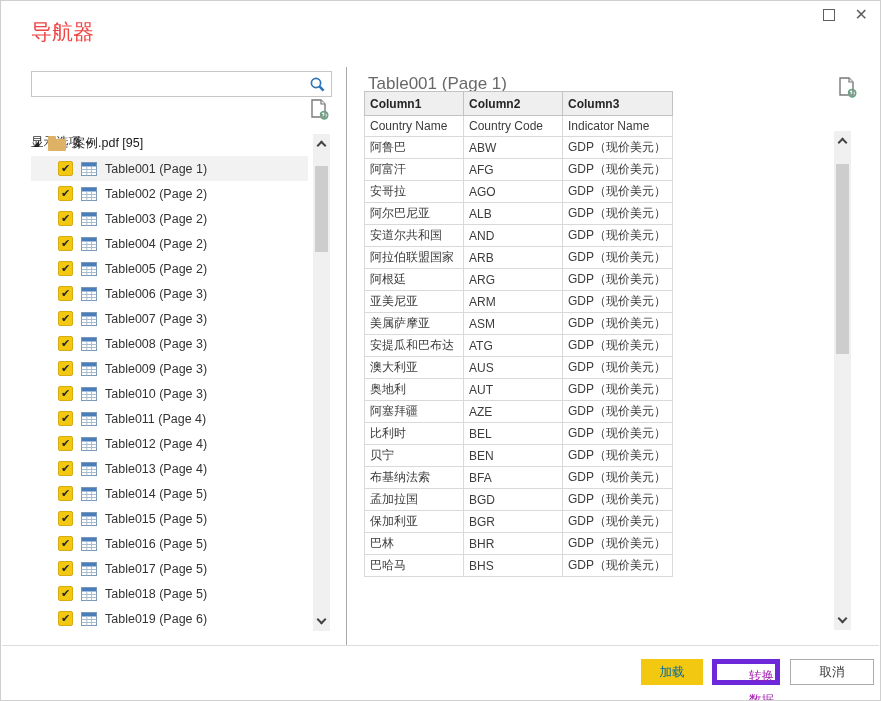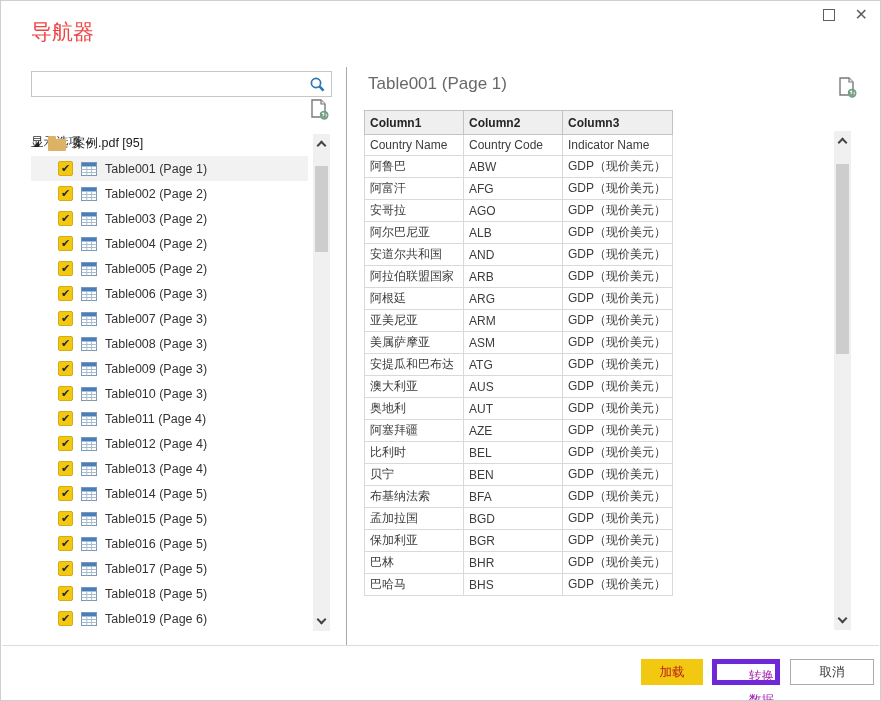--- a/index.html
+++ b/index.html
@@ -52,32 +52,32 @@
   #tree-scroll { left:312px; top:133px; height:497px; }
   #tree-scroll .thumb { top:32px; height:86px; }
   #preview-scroll { left:833px; top:130px; height:499px; }
   #preview-scroll .thumb { top:33px; height:190px; }
 
   .vdivider { position:absolute; left:345px; top:66px; height:578px; width:1px; background:#a9a9a9; }
   .hdivider { position:absolute; left:1px; right:1px; top:644px; height:1px; background:#dcdcdc; }
 
   
   .preview-title { position:absolute; left:367px; top:73px; font-size:17px; color:#686868; }
-  .preview-table-wrap { position:absolute; left:363px; top:109px; width:310px; height:529px; overflow:hidden; }
+  .preview-table-wrap { position:absolute; left:363px; top:90px; width:310px; height:529px; overflow:hidden; }
   table.preview { border-collapse:collapse; table-layout:fixed; width:308px; background:#fff; }
   table.preview col.c1 { width:99px; } table.preview col.c2 { width:99px; } table.preview col.c3 { width:110px; }
   table.preview th { background:#efefef; border:1px solid #c3c3c3; font-size:12px; font-weight:bold;
                      color:#252525; text-align:left; padding:4px 5px; height:24px; }
   table.preview td { border:1px solid #d9d9d9; font-size:12px; color:#3c3c3c; padding:2px 5px; height:21px;
                      white-space:nowrap; overflow:hidden; }
 
   
   .btn { position:absolute; top:658px; height:26px; font-size:12.5px; text-align:center;
          line-height:24px; cursor:default; font-family:inherit; }
-  .btn-load { left:640px; width:62px; background:#f2c811; border:1px solid #f2c811; color:#b91c1c; }
+  .btn-load { left:640px; width:62px; background:#f2c811; border:1px solid #f2c811; color:#0369a1; }
   .btn-transform { left:711px; width:68px; background:#fff; border:5px solid #6d28d9; color:#a21caf;padding-left:31px; }
   .btn-cancel { left:789px; width:84px; background:#fff; border:1px solid #ababab; color:#333; }
 </style>
 </head>
 <body>
 
 <div id="dialog">
 
   <div class="win-controls">
     <span class="max-btn"></span>

